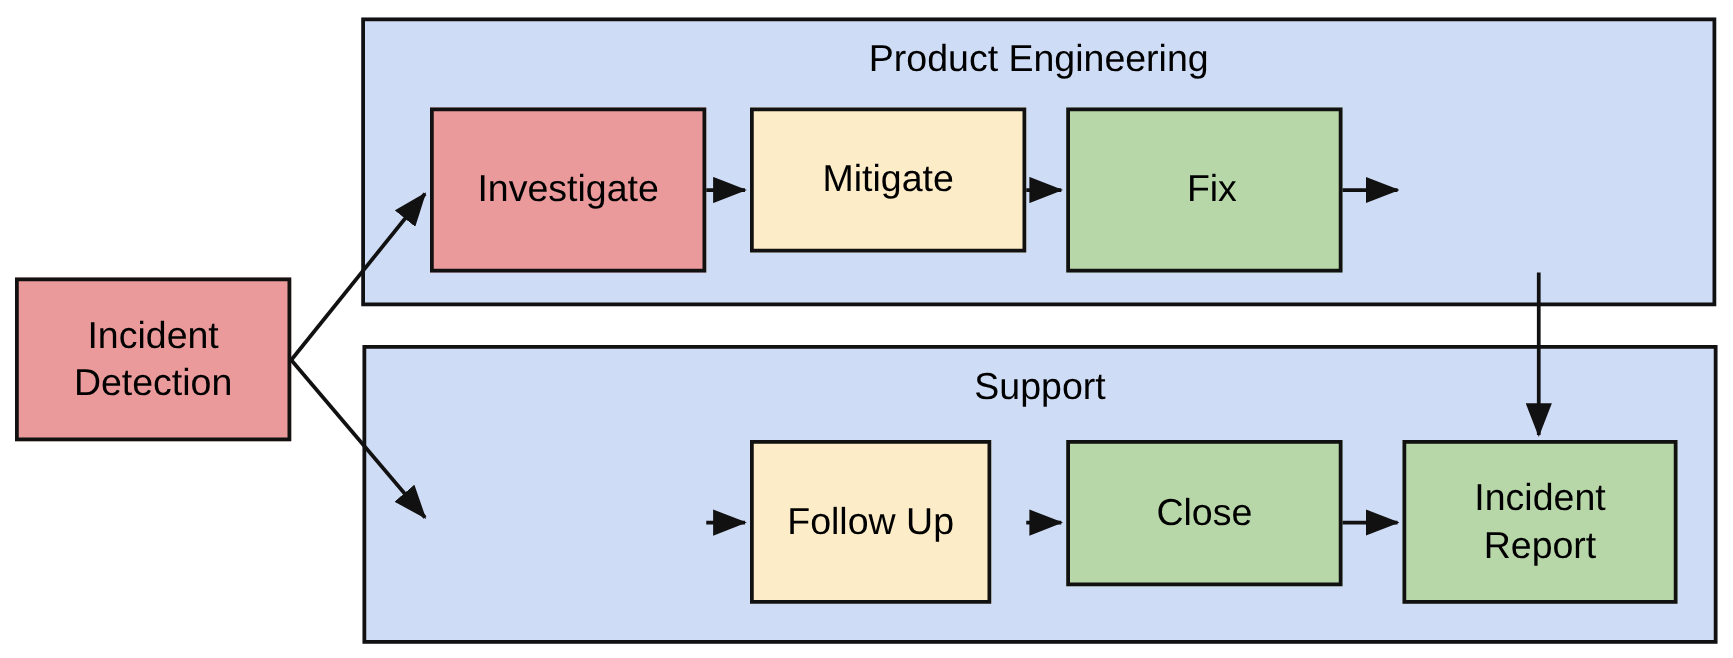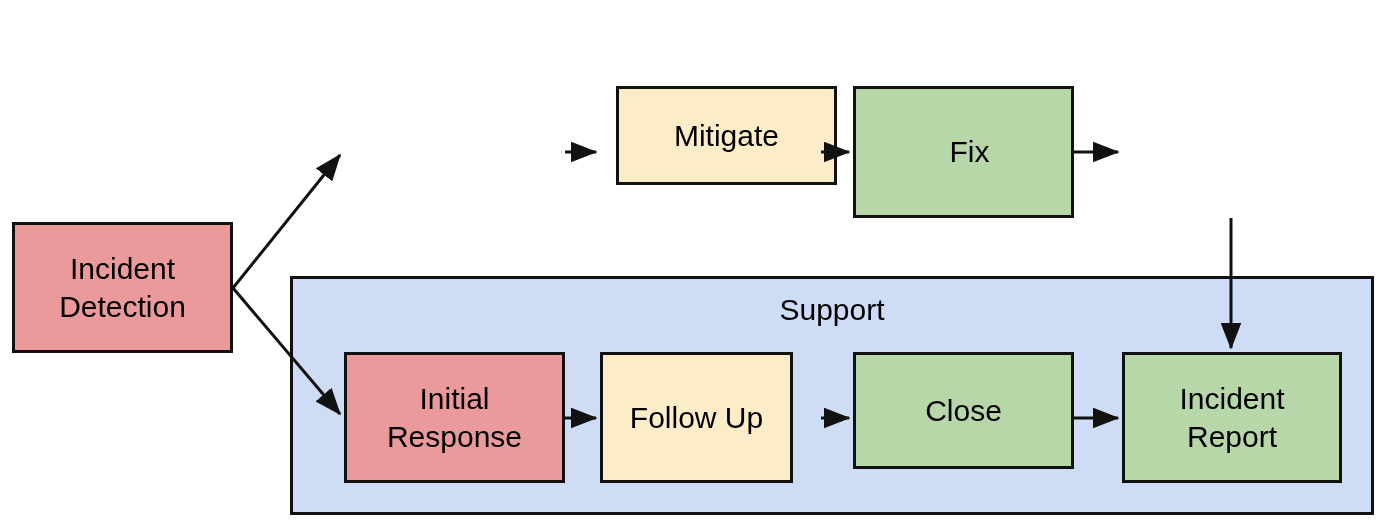--- a/index.html
+++ b/index.html
@@ -55,41 +55,43 @@
     height: 526px;
     overflow: visible;
     pointer-events: none;
   }
 </style>
 </head>
 <body>
 
 <div id="canvas">
 
+  <div class="swimlane" style="left:289px; top:14px; width:1084px; height:231px;">
+    <div class="swimlane-title">Product Engineering</div>
+  </div>
 
   <div class="swimlane" style="left:290px; top:276px; width:1084px; height:239px;">
     <div class="swimlane-title">Support</div>
   </div>
 
   <div class="node fill-red" style="left:12px; top:222px; width:221px; height:131px;">
     <span>Incident
 Detection</span>
   </div>
 
-  <div class="node fill-yellow" style="left:616px; top:86px; width:221px; height:99px;align-items:center;">
+  <div class="node fill-red" style="left:344px; top:86px; width:221px; height:132px;">
+    <span>Investigate</span>
+  </div>
+  <div class="node fill-yellow" style="left:600px; top:86px; width:221px; height:116px;align-items:center;">
     <span>Mitigate</span>
   </div>
   <div class="node fill-green" style="left:853px; top:86px; width:221px; height:132px;padding-left:12px;">
     <span>Fix</span>
   </div>
 
-  <div class="node fill-red" style="left:344px; top:352px; width:221px; height:131px;">
-    <span>Initial
-Response</span>
-  </div>
   <div class="node fill-yellow" style="left:600px; top:352px; width:193px; height:131px;">
     <span>Follow Up</span>
   </div>
   <div class="node fill-green" style="left:853px; top:352px; width:221px; height:117px;">
     <span>Close</span>
   </div>
   <div class="node fill-green" style="left:1122px; top:352px; width:220px; height:131px;">
     <span>Incident
 Report</span>
   </div>

